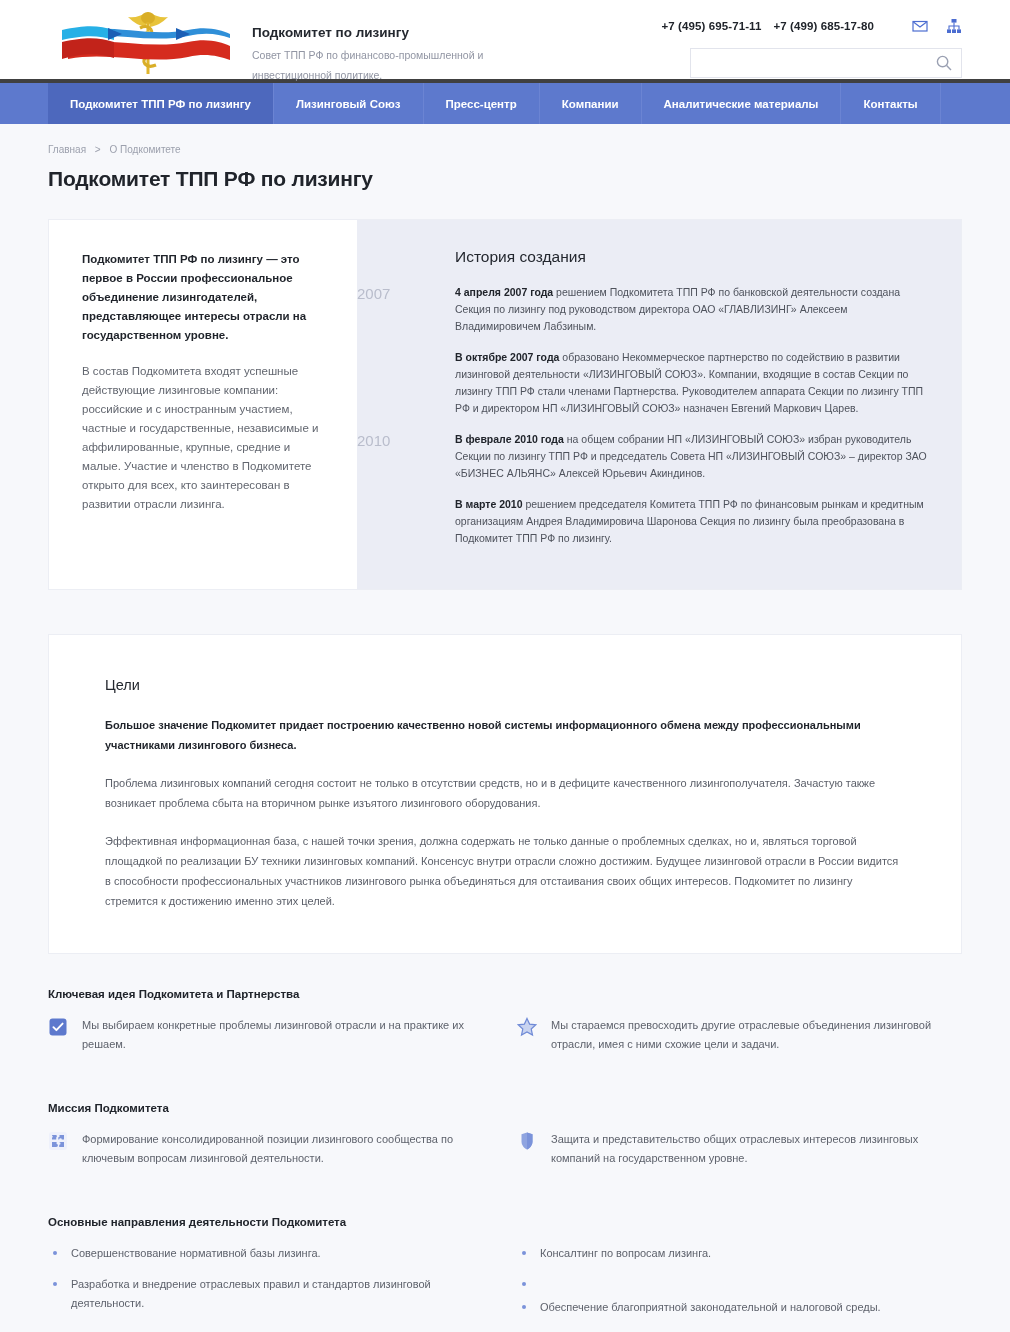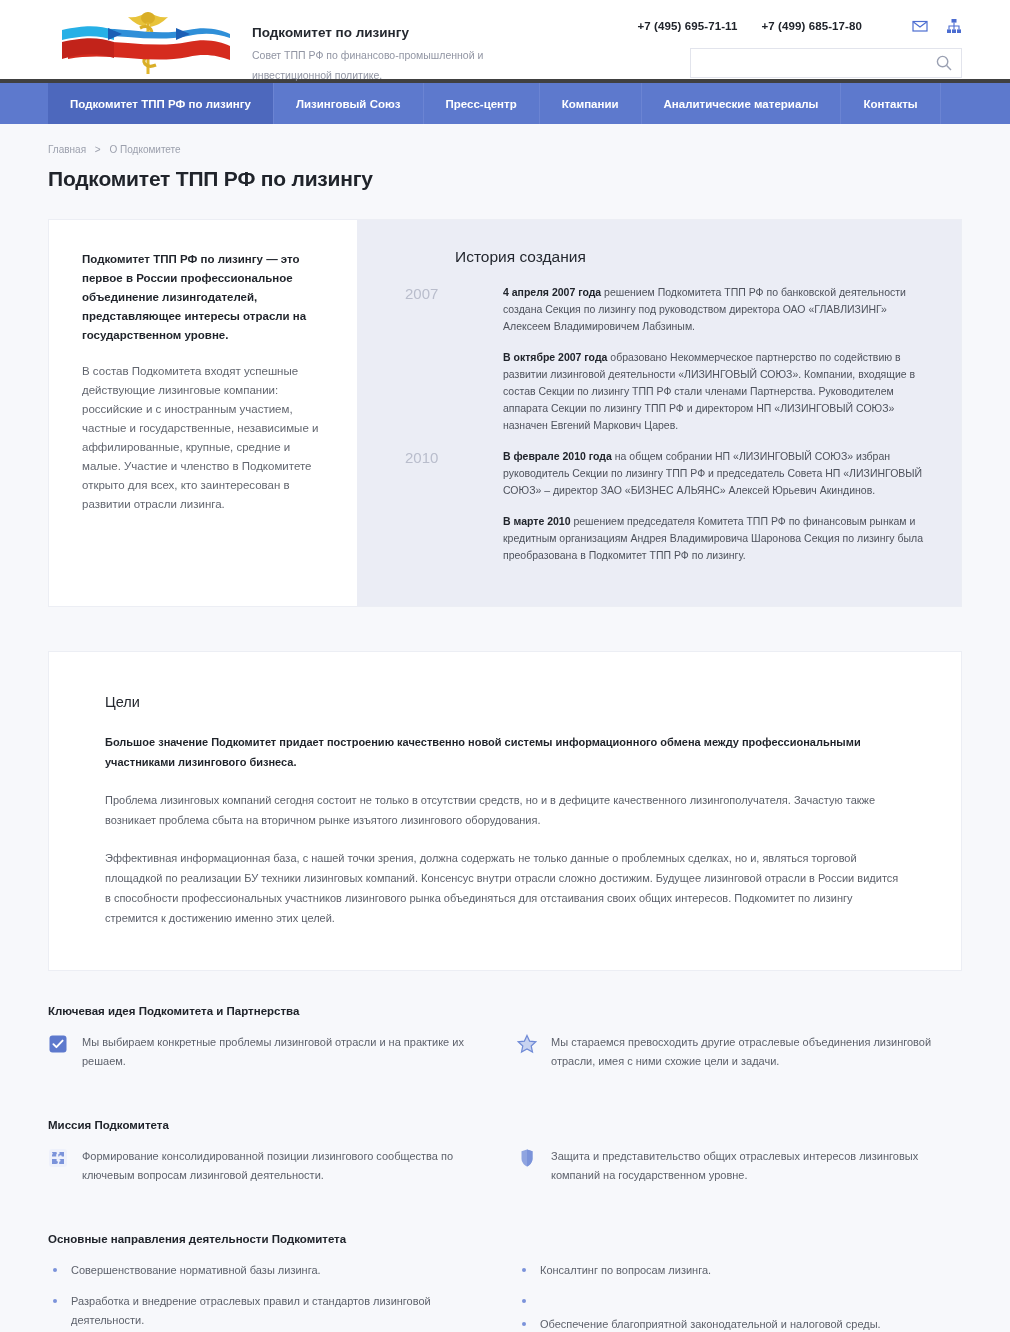--- a/index.html
+++ b/index.html
@@ -15,21 +15,21 @@
 
   
   .header { background:#ffffff; height:83px; position:relative; border-bottom:4px solid #404040; }
   .logo-wrap { position:absolute; left:48px; top:6px; width:200px; height:80px; }
   .logo-svg { display:block; }
   .brand { position:absolute; left:252px; top:25px; width:260px; }
   .brand-title { font-size:13.5px; font-weight:bold; color:#24282f; line-height:16px; }
   .brand-sub { font-size:10.5px; color:#9195a3; line-height:20px; margin-top:4px; }
 
   .head-right { position:absolute; right:48px; top:16px; width:325px; }
-  .phones { display:flex; align-items:center; justify-content:flex-end; gap:24px; height:20px; }
+  .phones { display:flex; align-items:center; justify-content:flex-end; gap:12px; height:20px; }
   .phone { font-size:11.5px; font-weight:bold; color:#20242b; letter-spacing:0.1px; }
   .head-icons { display:flex; align-items:center; gap:18px; margin-left:26px; }
   .hicon { width:16px; height:16px; display:block; }
   .search-box {
     margin-top:12px; margin-left:53px;
     width:272px; height:30px; border:1px solid #e2e4ec; background:#fff;
     display:flex; align-items:center; padding:0 8px 0 10px;
   }
   .search-input { flex:1; border:0; outline:none; font-size:11px; font-family:"Liberation Sans", sans-serif; color:#444; background:transparent; }
   .search-btn { width:18px; height:18px; border:0; background:transparent; padding:0; cursor:pointer; }
@@ -54,21 +54,21 @@
   .crumb-sep { margin:0 6px; }
   .h1 { font-size:21px; font-weight:bold; color:#20242b; margin:12px 0 0 0; letter-spacing:-0.2px; }
 
   
   .intro { display:flex; margin-top:28px; border:1px solid #eceef4; background:#fff; }
   .intro-left { width:308px; background:#ffffff; padding:30px 32px 30px 33px; }
   .intro-lead { font-size:11.5px; font-weight:bold; color:#1f232a; line-height:19px; }
   .intro-body { font-size:11.5px; color:#62666f; line-height:19px; margin-top:17px; }
   .intro-right { flex:1; background:#ebedf5; padding:28px 34px 28px 0; }
   .hist-title { font-size:15.5px; color:#23272e; margin-left:98px; margin-bottom:18px; }
-  .hist-row { display:flex; margin-bottom:14px;padding-left:48px; }
+  .hist-row { display:flex; margin-bottom:14px; }
   .hist-year { width:98px; flex:0 0 98px; font-size:15px; color:#b9bdcc; padding-top:1px; }
   .hist-text { flex:1; font-size:10.5px; color:#4e525c; line-height:17px; }
   .hist-text b { color:#20242b; }
 
   
   .goals { margin-top:44px; background:#fff; border:1px solid #eceef4; padding:42px 54px 42px 56px; }
   .goals-title { font-size:14.5px; color:#23272e; margin-bottom:22px; }
   .goals-lead { font-size:11px; font-weight:bold; color:#1f232a; line-height:20px; }
   .goals-p { font-size:11px; color:#5b5f69; line-height:20px; margin-top:18px; }
 

